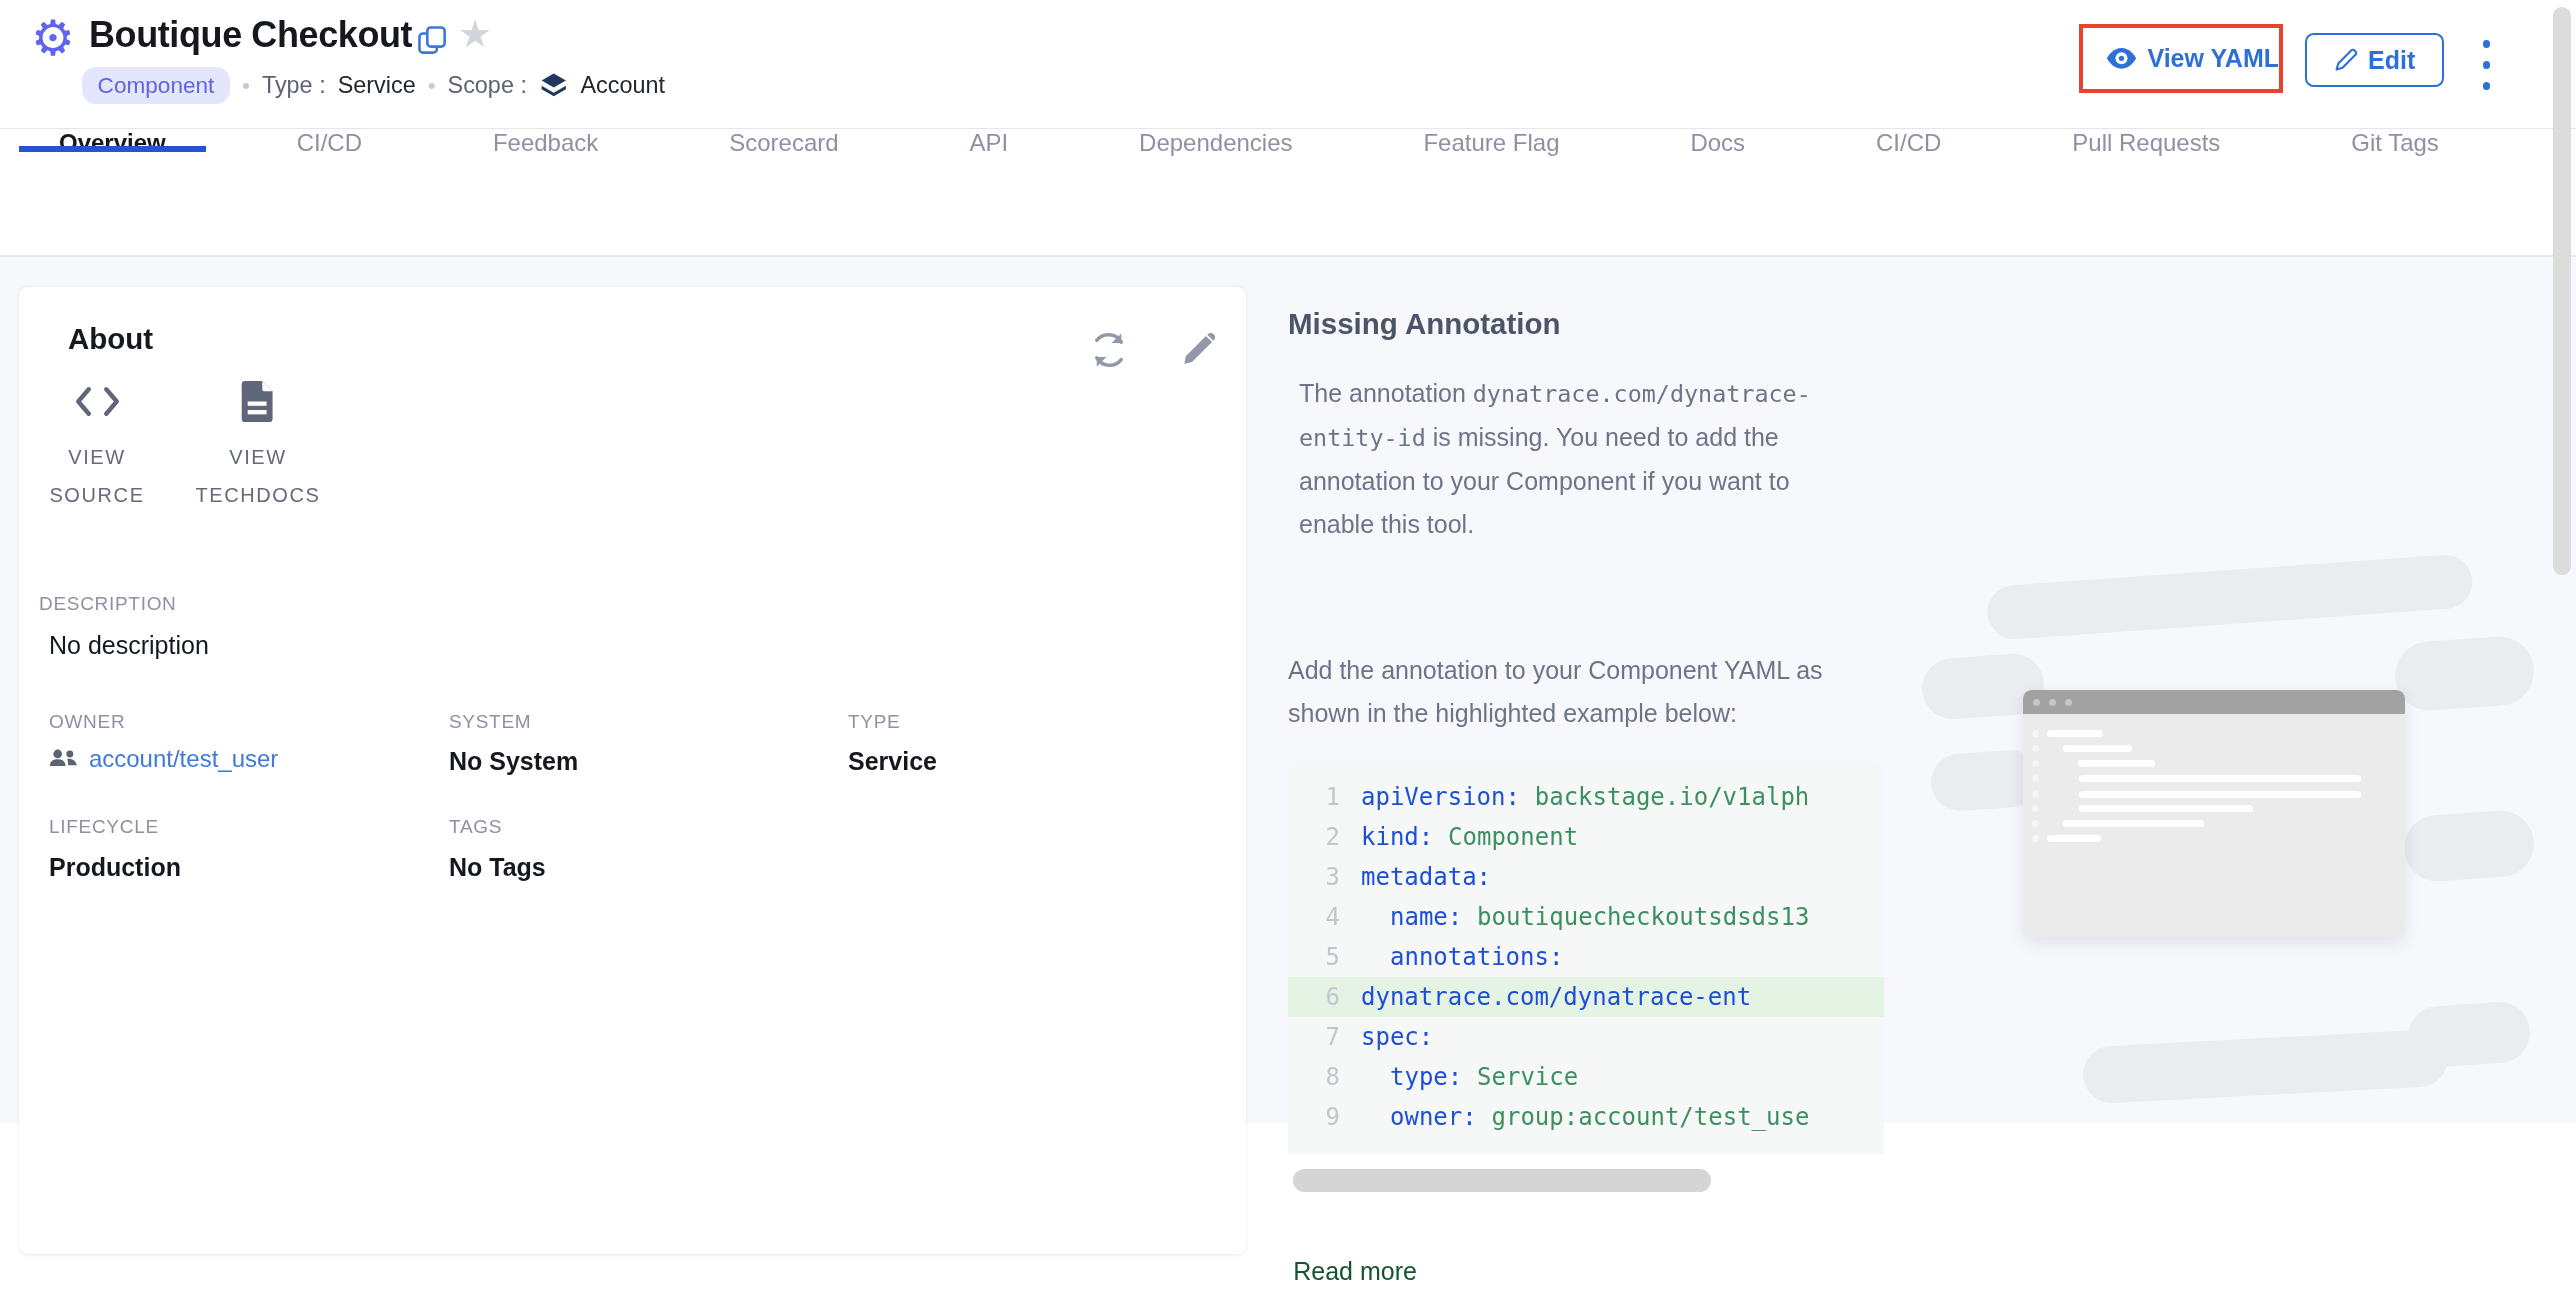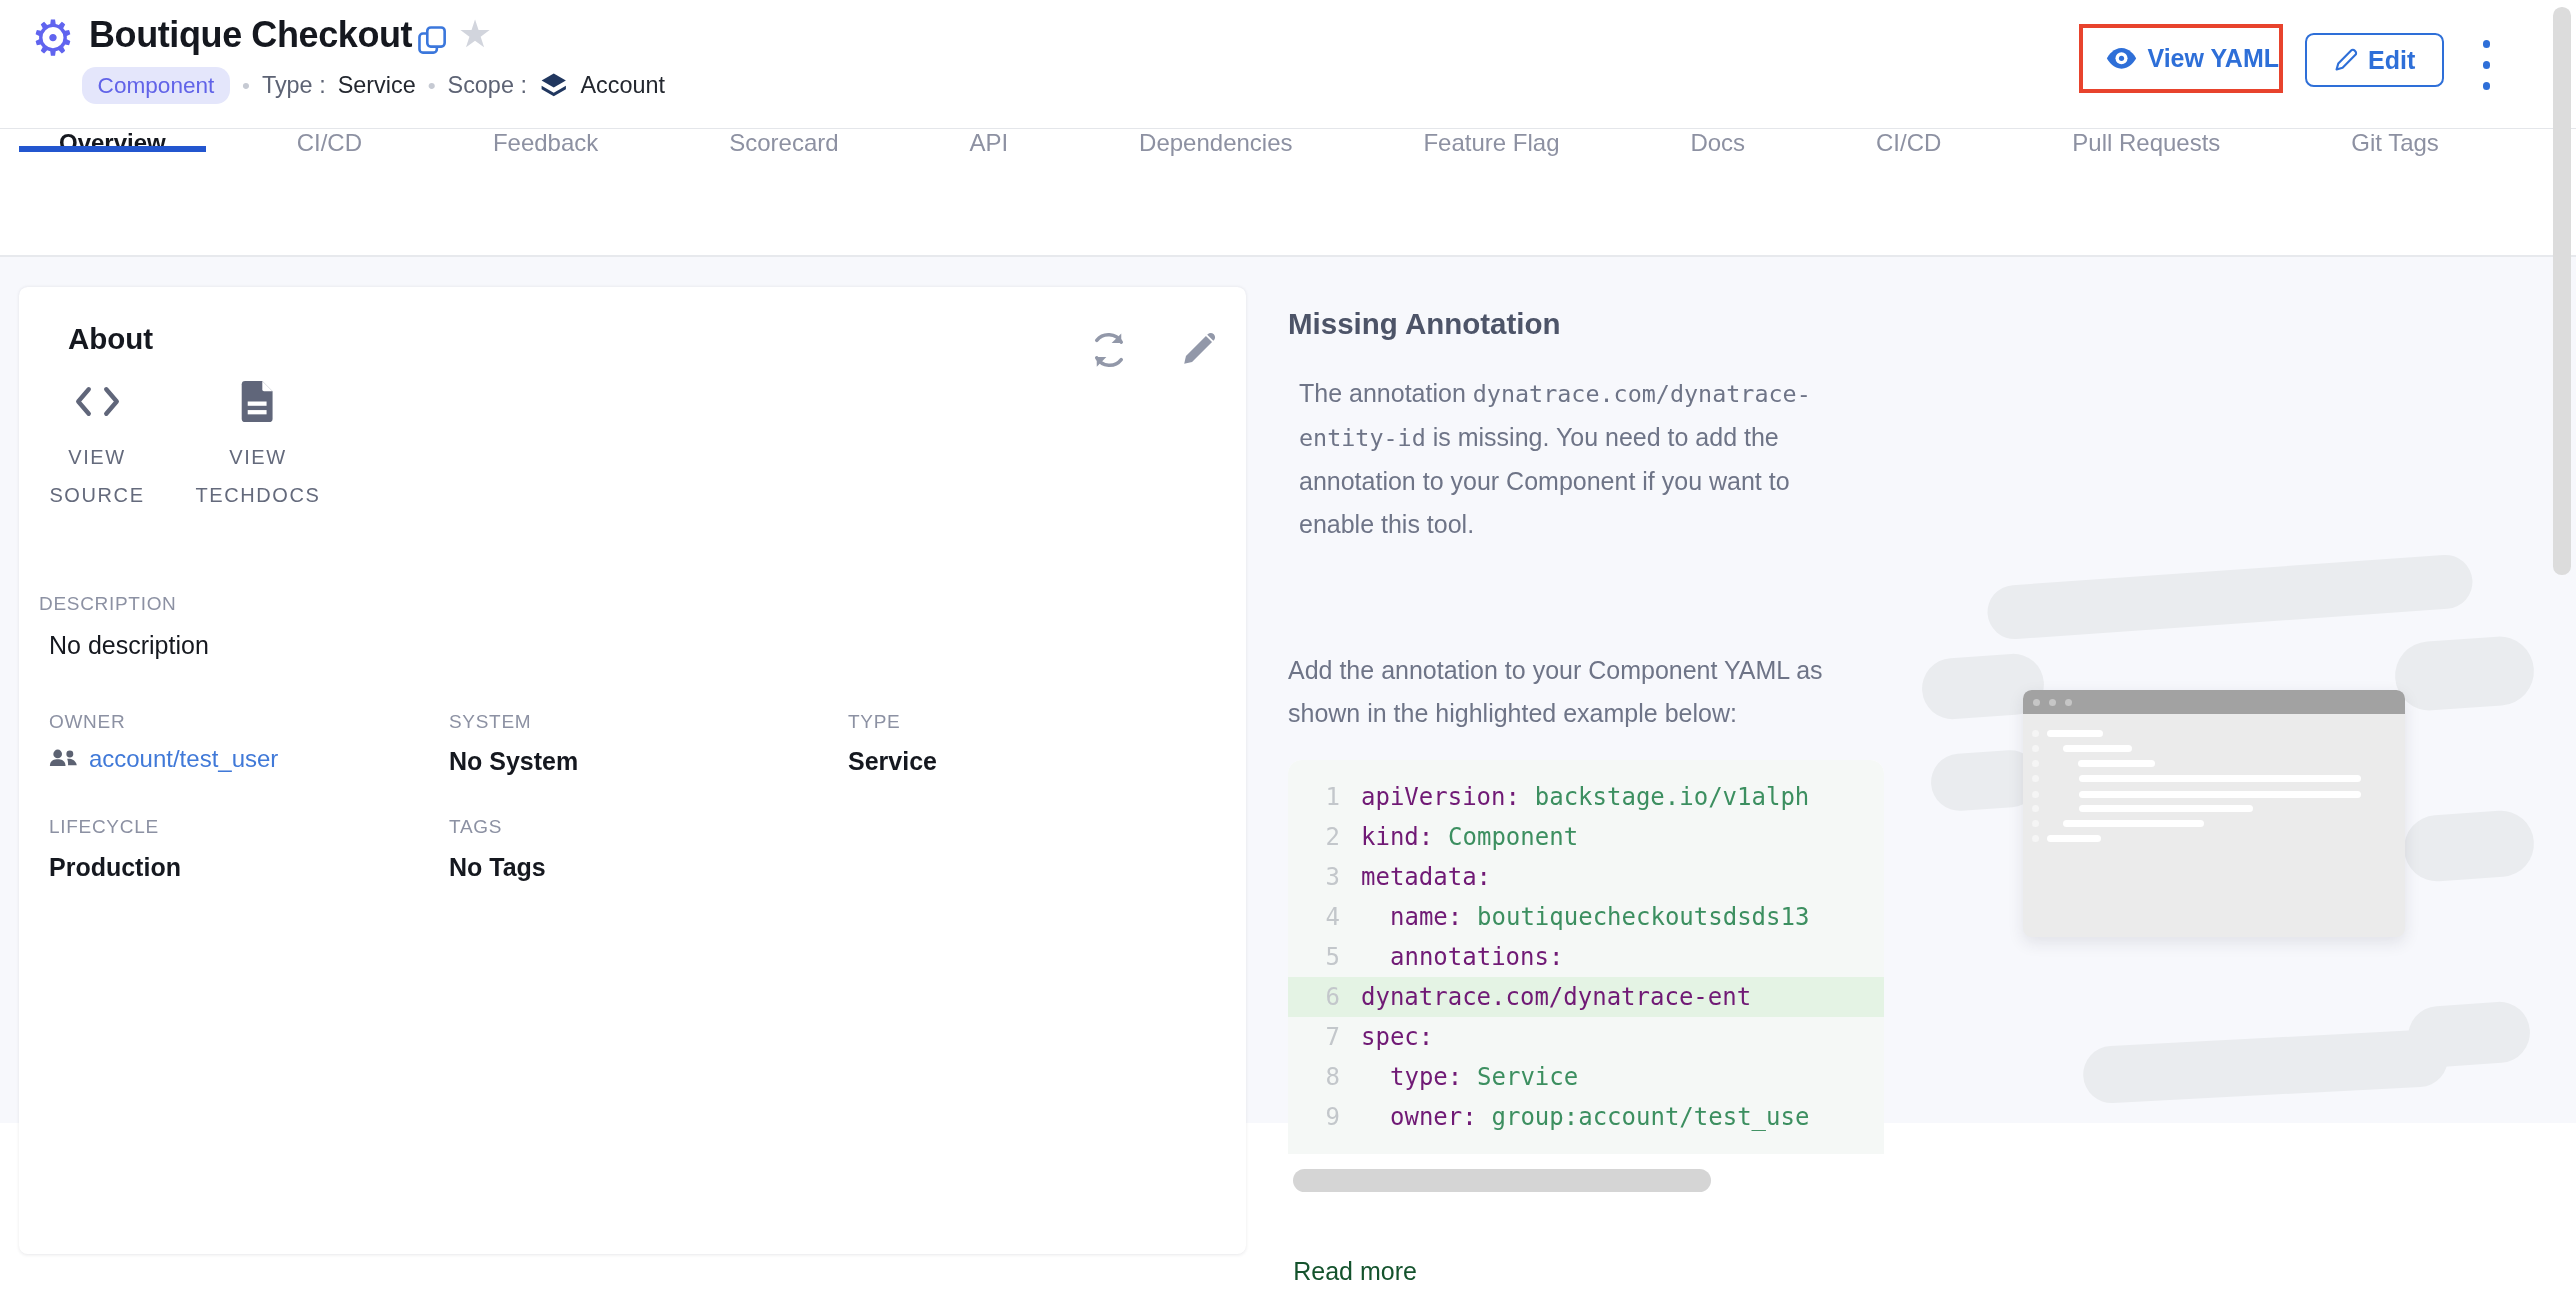--- a/index.html
+++ b/index.html
@@ -61,21 +61,21 @@
   .ma-para1 code, .inline-code { font-family:"DejaVu Sans Mono", monospace; font-size:23.4px; color:#6e7487; }
   .ma-para2 { position:absolute; left:0; top:392px; width:555px; font-size:25px; line-height:43px; color:#6e7487; }
 
   .code-block { position:absolute; left:0; top:503px; width:596px; height:440px; background:#ffffff; border-radius:14px; overflow:hidden; }
   .code-lines { background:#f5f8f6; padding-top:17.4px; height:394px; }
   .code-line { display:flex; align-items:center; height:40px; font-family:"DejaVu Sans Mono", monospace; font-size:24px; white-space:nowrap; }
   .code-line .ln { width:52px; text-align:right; color:#c3c7cb; flex:none; }
   .code-line .lc { margin-left:21px; }
   .code-line.ind1 .lc { margin-left:50px; }
   .code-line.ind2 .lc { }
-  .code-line .key { color:#701a75; }
+  .code-line .key { color:#1d4ed8; }
   .code-line .val { color:#3c8f60; margin-left:14.8px; }
   .code-line.hl { background:#e4f3e4; }
   .h-scrollbar { position:absolute; left:5.2px; top:409px; width:418px; height:23.4px; border-radius:12px; background:#d5d5d5; cursor:pointer; }
 
   .read-more { position:absolute; left:5.2px; top:1000px; font-size:25px; color:#14532d; cursor:pointer; }
 
   
   .illustration { position:absolute; left:1935px; top:139px; width:590px; height:816px; }
   .scribble { position:absolute; background:#eaecef; border-radius:35px; }
   .mock-window { position:absolute; left:88px; top:294px; width:382px; height:247px; background:#ebebeb; border-radius:8.7px; box-shadow:0 5.2px 15.6px rgba(40,40,60,.10); }

